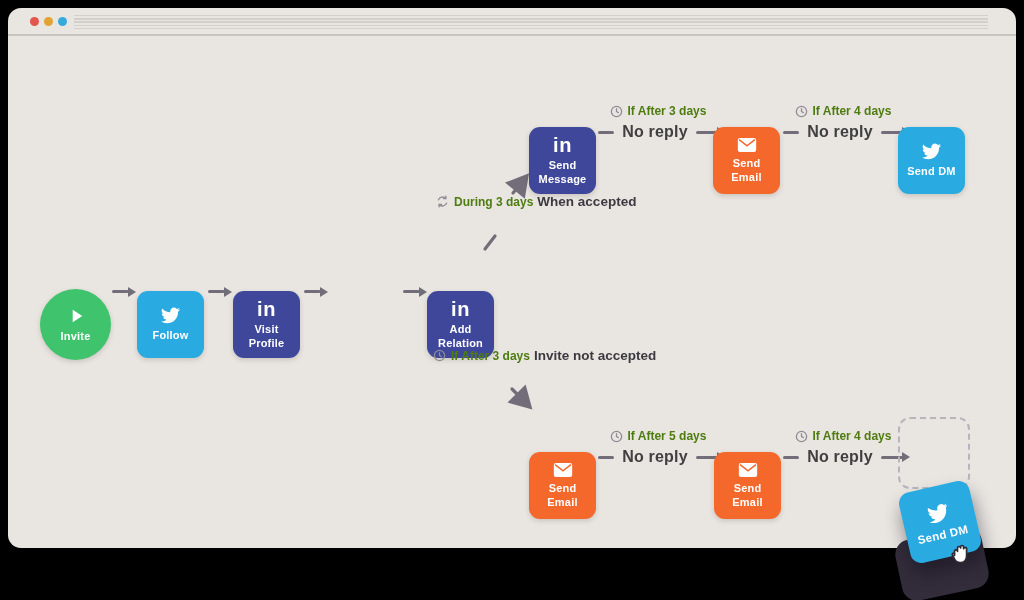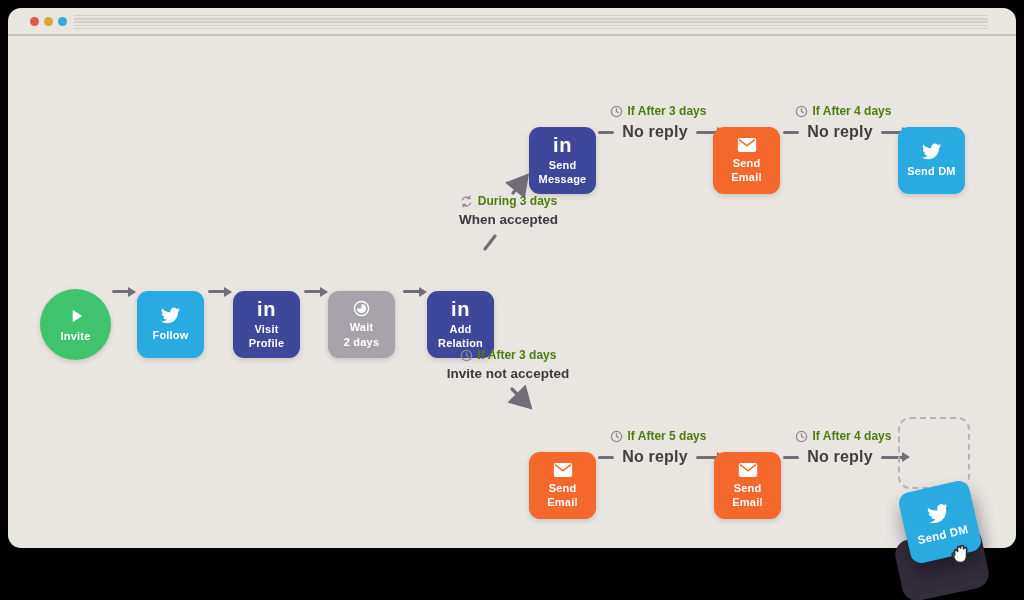--- a/index.html
+++ b/index.html
@@ -54,21 +54,21 @@
   .cond{display:flex;align-items:center;gap:5px;color:#4d7c0f;font-size:12px;font-weight:600;white-space:nowrap}
   .cond svg{flex:0 0 auto}
   .result-row{display:flex;align-items:center;gap:8px}
   .result{font-size:16px;font-weight:bold;color:#404040;letter-spacing:.2px;white-space:nowrap}
   .dash{width:16px;height:3px;background:#716e79;border-radius:2px}
   .rarrow{position:relative;width:22px;height:3px;background:#716e79;border-radius:2px}
   .rarrow::after{
     content:"";position:absolute;right:-7px;top:50%;transform:translateY(-50%);
     border-left:8px solid #716e79;border-top:5.5px solid transparent;border-bottom:5.5px solid transparent;
   }
-  .branch{position:absolute;display:flex;flex-direction:column;align-items:center;gap:4px}
+  .branch{position:absolute;display:flex;flex-direction:row;align-items:center;gap:4px}
   .branch .blabel{font-size:13.5px;font-weight:bold;color:#3b3a41;white-space:nowrap}
   .ghost{
     position:absolute;width:68px;height:68px;border:2px dashed #b7b4bd;border-radius:12px;
   }
   .links{position:absolute;inset:0;pointer-events:none}
 
   
   .drag-shadow{
     position:absolute;left:898px;top:533px;width:88px;height:62px;border-radius:15px;
     background:#332d3b;transform:rotate(-12deg);
@@ -128,30 +128,20 @@
       </span>
       <span class="nlabel">Follow</span>
     </div>
 
     <div class="node c-indigo" style="left:225px;top:222px">
       <span class="in-logo">in</span>
       <span class="nlabel">Visit
 Profile</span>
     </div>
 
-    <div class="node c-gray" style="left:320px;top:222px">
-      <span class="icon-wrap">
-        <svg width="17" height="17" viewBox="0 0 24 24">
-          <circle cx="12" cy="12" r="10" fill="none" stroke="#fff" stroke-width="2"></circle>
-          <path d="M12 12 L12 5.5 A6.5 6.5 0 1 1 5.5 12 Z" fill="#fff"></path>
-        </svg>
-      </span>
-      <span class="nlabel">Wait
-2 days</span>
-    </div>
 
     <div class="node c-indigo" style="left:419px;top:222px">
       <span class="in-logo">in</span>
       <span class="nlabel">Add
 Relation</span>
     </div>
 
     <div class="harrow" style="position:absolute;left:104px;top:254px;width:17px"></div>
     <div class="harrow" style="position:absolute;left:200px;top:254px;width:17px"></div>
     <div class="harrow" style="position:absolute;left:296px;top:254px;width:17px"></div>

